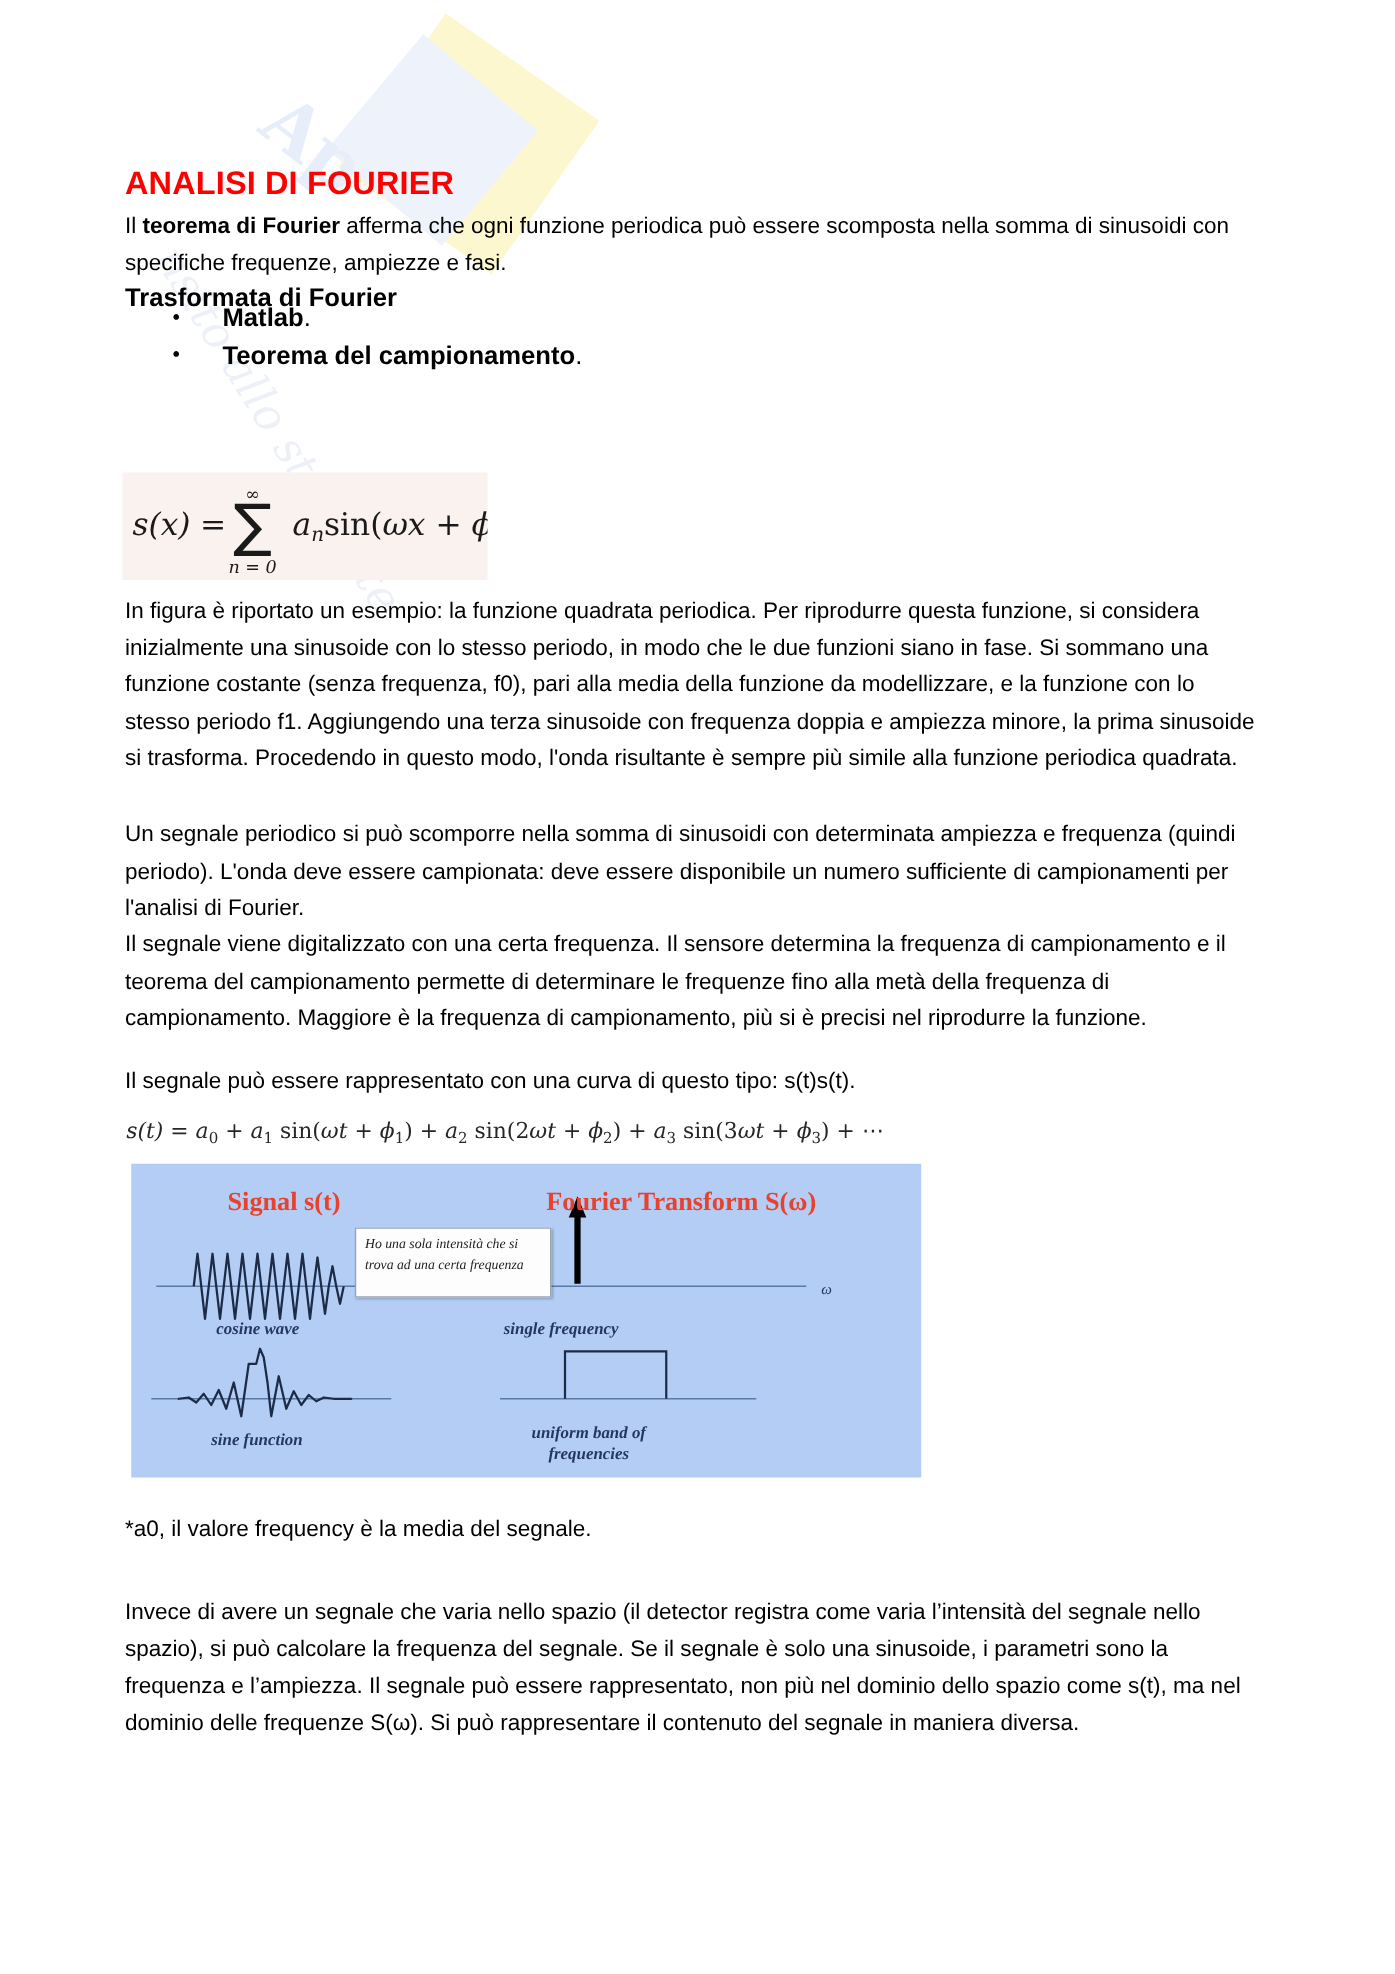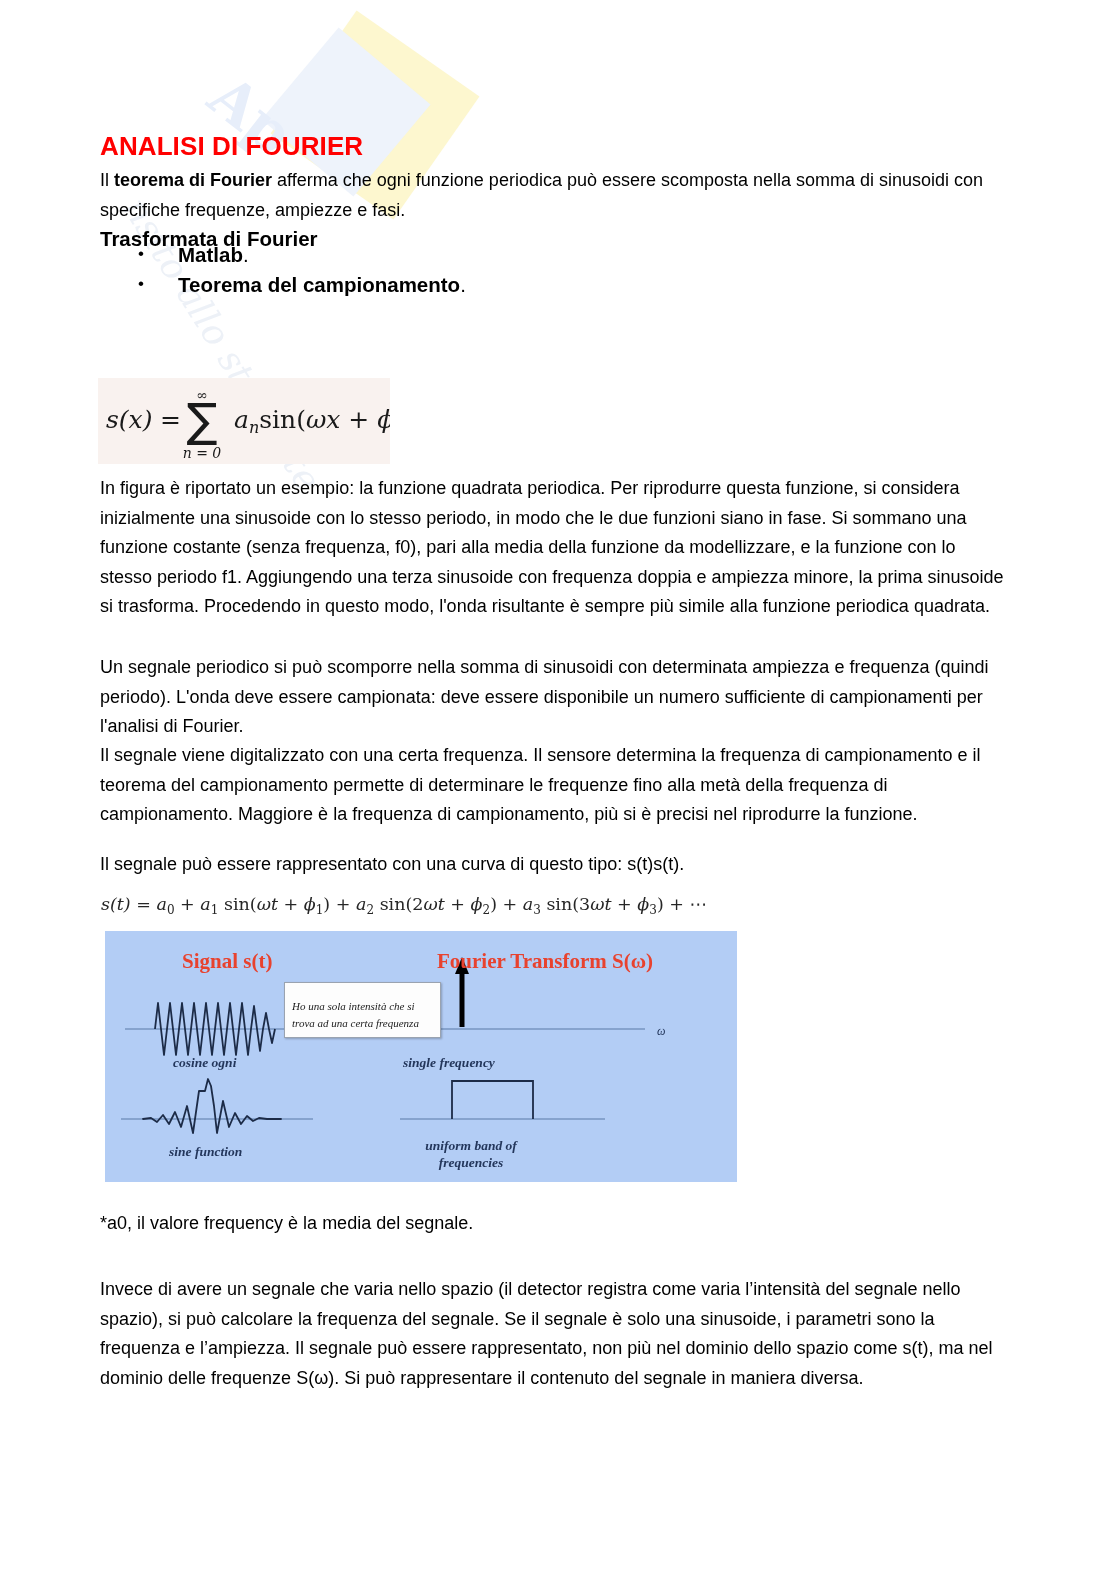--- a/index.html
+++ b/index.html
@@ -219,21 +219,21 @@
     width: 157px;
     height: 56px;
     background: #fdfdfd;
     border: 1px solid #9aa3b0;
     box-shadow: 1px 1px 2px rgba(0,0,0,0.25);
     font-family: "Liberation Serif", serif;
     font-style: italic;
     font-size: 11px;
     color: #1a1a1a;
     line-height: 17px;
-    padding: 15px 7px;
+    padding: 4px 7px;
     box-sizing: border-box;
   }
   .fig-svg { position: absolute; left: 0; top: 0; }
 </style>
 </head>
 <body>
 
 <div class="page" data-interactable="false">
 
   <div class="wm-layer" data-interactable="false">
@@ -301,21 +301,21 @@
 
         <path d="M347,188 L347,150 L428,150 L428,188" fill="none" stroke="#1c2b47" stroke-width="1.8"></path>
       </svg>
 
       <div class="fig-title left" data-interactable="false">Signal s(t)</div>
       <div class="fig-title right" data-interactable="false">Fourier Transform S(ω)</div>
 
       <div class="axis-label axis-t" data-interactable="false">t</div>
       <div class="axis-label axis-w" data-interactable="false">ω</div>
 
-      <div class="fig-caption cap-cosine" data-interactable="false">cosine ogni</div>
+      <div class="fig-caption cap-cosine" data-interactable="false">cosine wave</div>
       <div class="fig-caption cap-sinc" data-interactable="false">sine function</div>
       <div class="fig-caption cap-single" data-interactable="false">single frequency</div>
       <div class="fig-caption cap-band" data-interactable="false">uniform band of frequencies</div>
 
       <div class="callout" data-interactable="false">Ho una sola intensità che si trova ad una certa frequenza</div>
     </div>
 
     <div class="body-block p6" data-interactable="false">*a0, il valore frequency è la media del segnale.</div>
     <div class="body-block p7" data-interactable="false">Invece di avere un segnale che varia nello spazio (il detector registra come varia l’intensità del segnale nello spazio), si può calcolare la frequenza del segnale. Se il segnale è solo una sinusoide, i parametri sono la frequenza e l’ampiezza. Il segnale può essere rappresentato, non più nel dominio dello spazio come s(t), ma nel dominio delle frequenze S(ω). Si può rappresentare il contenuto del segnale in maniera diversa.</div>
 

